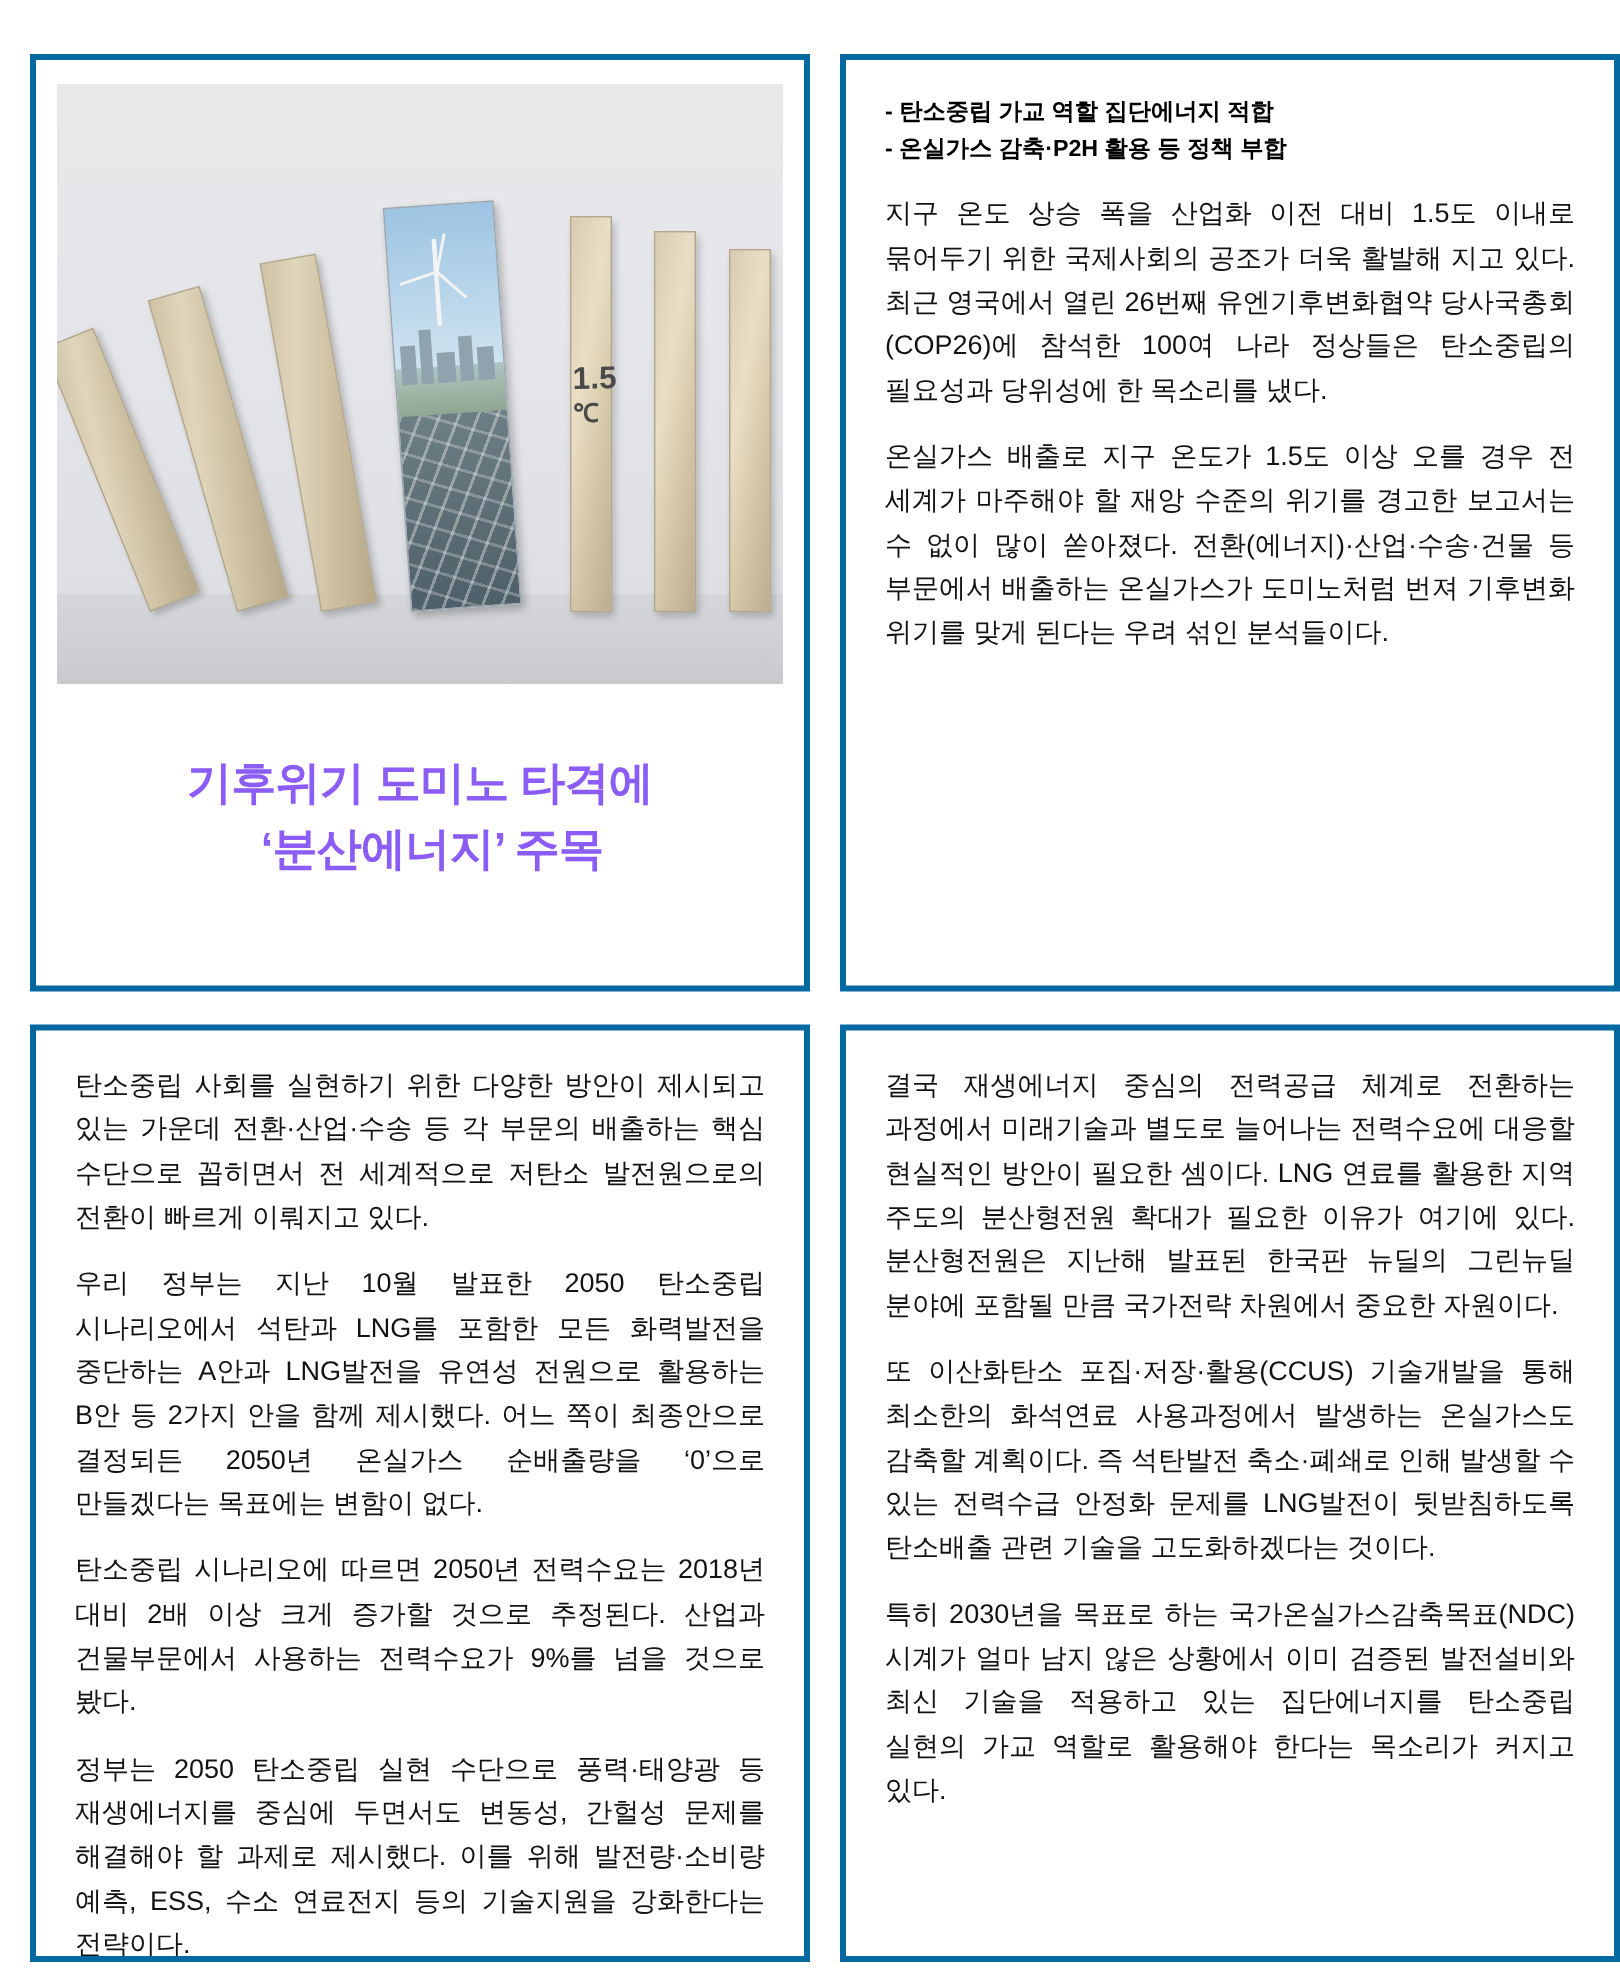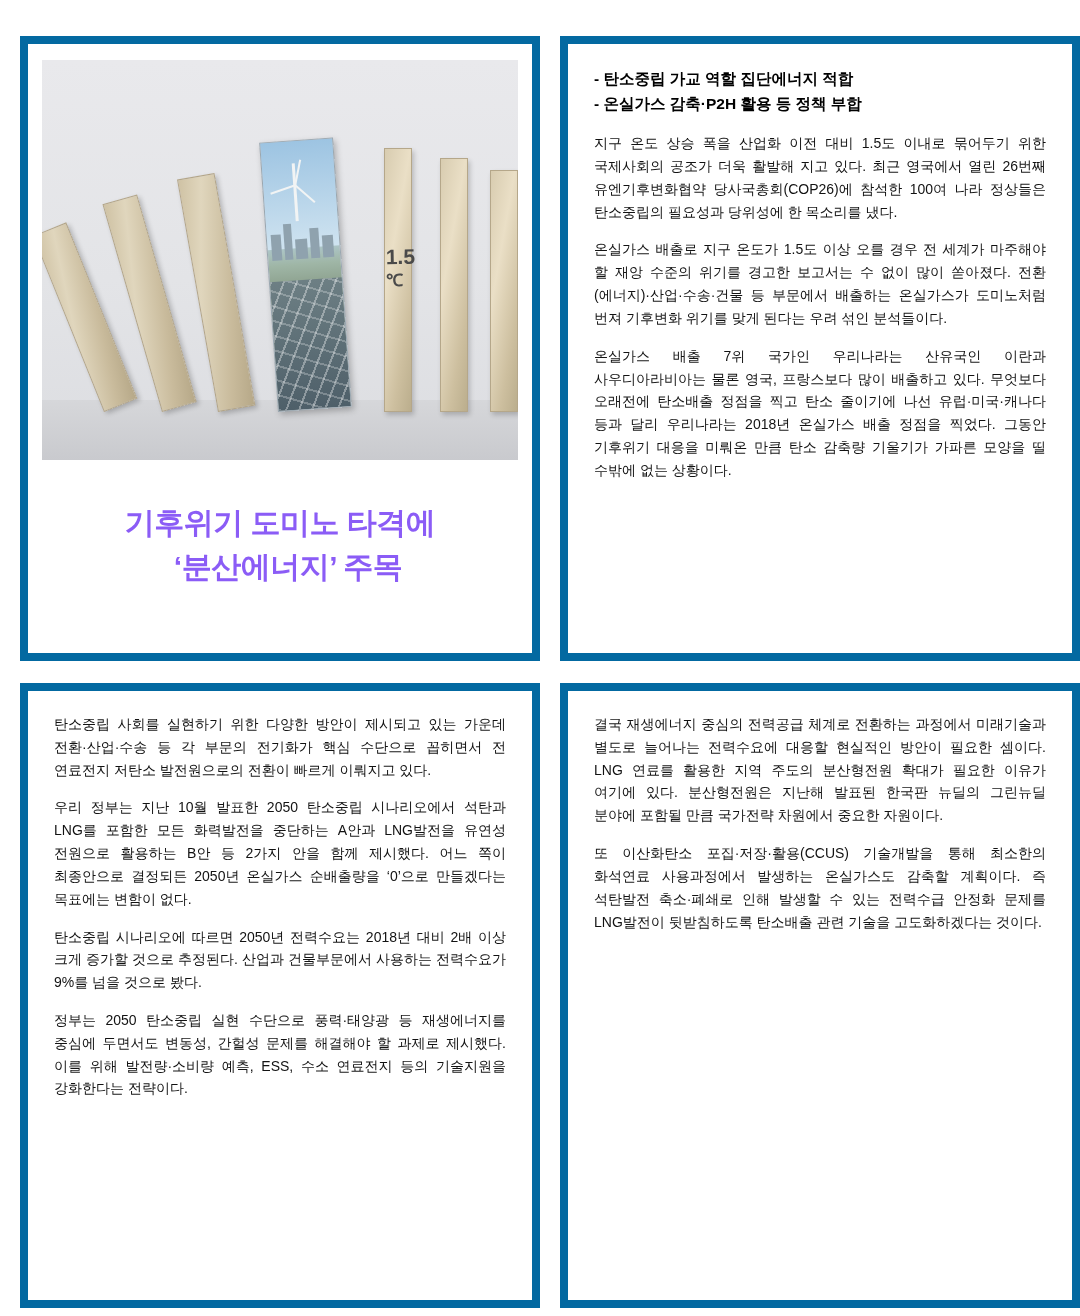--- a/index.html
+++ b/index.html
@@ -20,21 +20,21 @@
     inset: 0;
     display: grid;
     grid-template-columns: 520px 520px;
     grid-template-rows: 625px 625px;
     column-gap: 20px;
     row-gap: 22px;
     padding: 36px 20px 20px 20px;
     box-sizing: border-box;
   }
   .panel {
-    border: 8px solid #0369a1;
+    border: 4px solid #0369a1;
     background: #ffffff;
     box-sizing: border-box;
     position: relative;
     overflow: hidden;
   }
   .panel-inner {
     padding: 22px 26px 20px 26px;
     box-sizing: border-box;
     height: 100%;
   }
@@ -139,21 +139,21 @@
   
   .lead {
     font-weight: 700;
     font-size: 15.5px;
     line-height: 1.62;
     margin: 0 0 16px 0;
     color: #000;
   }
   .lead div { white-space: nowrap; }
   p.body {
-    font-size: 14px;
+    font-size: 18px;
     line-height: 1.63;
     margin: 0 0 15px 0;
     text-align: justify;
     word-break: keep-all;
     color: #121212;
   }
   p.body:last-child { margin-bottom: 0; }
 </style>
 </head>
 <body>
@@ -198,33 +198,33 @@
   </section>
 
   <section class="panel">
     <div class="panel-inner">
       <div class="lead">
         <div>- 탄소중립 가교 역할 집단에너지 적합</div>
         <div>- 온실가스 감축·P2H 활용 등 정책 부합</div>
       </div>
       <p class="body">지구 온도 상승 폭을 산업화 이전 대비 1.5도 이내로 묶어두기 위한 국제사회의 공조가 더욱 활발해 지고 있다. 최근 영국에서 열린 26번째 유엔기후변화협약 당사국총회(COP26)에 참석한 100여 나라 정상들은 탄소중립의 필요성과 당위성에 한 목소리를 냈다.</p>
       <p class="body">온실가스 배출로 지구 온도가 1.5도 이상 오를 경우 전 세계가 마주해야 할 재앙 수준의 위기를 경고한 보고서는 수 없이 많이 쏟아졌다. 전환(에너지)·산업·수송·건물 등 부문에서 배출하는 온실가스가 도미노처럼 번져 기후변화 위기를 맞게 된다는 우려 섞인 분석들이다.</p>
-      <p class="body">온실가스 배출 7위 국가인 우리나라는 산유국인 이란과 사우디아라비아는 물론 영국, 프랑스보다 많이 배출하고 있다. 무엇보다 오래전에 탄소배출 정점을 찍고 탄소 줄이기에 나선 유럽·미국·캐나다 등과 달리 우리나라는 2018년 온실가스 배출 정점을 찍었다. 그동안 기후위기 대응을 미뤄온 만큼 탄소 감축량 기울기가 가파른 모양을 띨 수밖에 없는 상황이다.</p>
     </div>
   </section>
 
   <section class="panel">
     <div class="panel-inner">
-      <p class="body">탄소중립 사회를 실현하기 위한 다양한 방안이 제시되고 있는 가운데 전환·산업·수송 등 각 부문의 전기화가 핵심 수단으로 꼽히면서 전 연료전지 저탄소 발전원으로의 전환이 빠르게 이뤄지고 있다.</p>
+      <p class="body">탄소중립 사회를 실현하기 위한 다양한 방안이 제시되고 있는 가운데 전환·산업·수송 등 각 부문의 배출하는 핵심 수단으로 꼽히면서 전 세계적으로 저탄소 발전원으로의 전환이 빠르게 이뤄지고 있다.</p>
       <p class="body">우리 정부는 지난 10월 발표한 2050 탄소중립 시나리오에서 석탄과 LNG를 포함한 모든 화력발전을 중단하는 A안과 LNG발전을 유연성 전원으로 활용하는 B안 등 2가지 안을 함께 제시했다. 어느 쪽이 최종안으로 결정되든 2050년 온실가스 순배출량을 ‘0’으로 만들겠다는 목표에는 변함이 없다.</p>
       <p class="body">탄소중립 시나리오에 따르면 2050년 전력수요는 2018년 대비 2배 이상 크게 증가할 것으로 추정된다. 산업과 건물부문에서 사용하는 전력수요가 9%를 넘을 것으로 봤다.</p>
       <p class="body">정부는 2050 탄소중립 실현 수단으로 풍력·태양광 등 재생에너지를 중심에 두면서도 변동성, 간헐성 문제를 해결해야 할 과제로 제시했다. 이를 위해 발전량·소비량 예측, ESS, 수소 연료전지 등의 기술지원을 강화한다는 전략이다.</p>
     </div>
   </section>
 
   <section class="panel">
     <div class="panel-inner">
       <p class="body">결국 재생에너지 중심의 전력공급 체계로 전환하는 과정에서 미래기술과 별도로 늘어나는 전력수요에 대응할 현실적인 방안이 필요한 셈이다. LNG 연료를 활용한 지역 주도의 분산형전원 확대가 필요한 이유가 여기에 있다. 분산형전원은 지난해 발표된 한국판 뉴딜의 그린뉴딜 분야에 포함될 만큼 국가전략 차원에서 중요한 자원이다.</p>
       <p class="body">또 이산화탄소 포집·저장·활용(CCUS) 기술개발을 통해 최소한의 화석연료 사용과정에서 발생하는 온실가스도 감축할 계획이다. 즉 석탄발전 축소·폐쇄로 인해 발생할 수 있는 전력수급 안정화 문제를 LNG발전이 뒷받침하도록 탄소배출 관련 기술을 고도화하겠다는 것이다.</p>
+      <p class="body">특히 2030년을 목표로 하는 국가온실가스감축목표(NDC) 시계가 얼마 남지 않은 상황에서 이미 검증된 발전설비와 최신 기술을 적용하고 있는 집단에너지를 탄소중립 실현의 가교 역할로 활용해야 한다는 목소리가 커지고 있다.</p>
     </div>
   </section>
 
 </div>
 
 </body></html>

